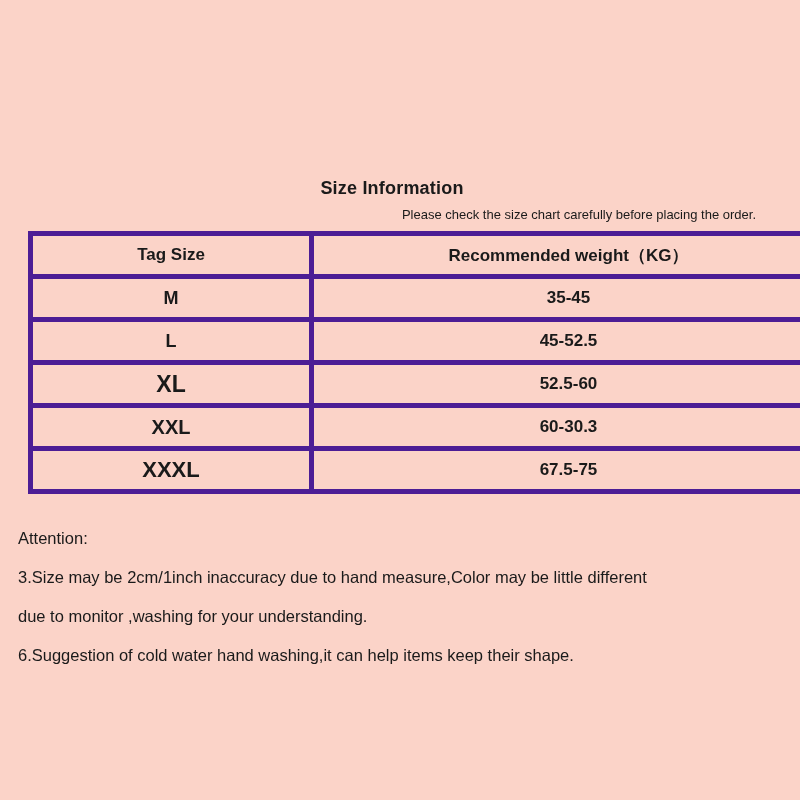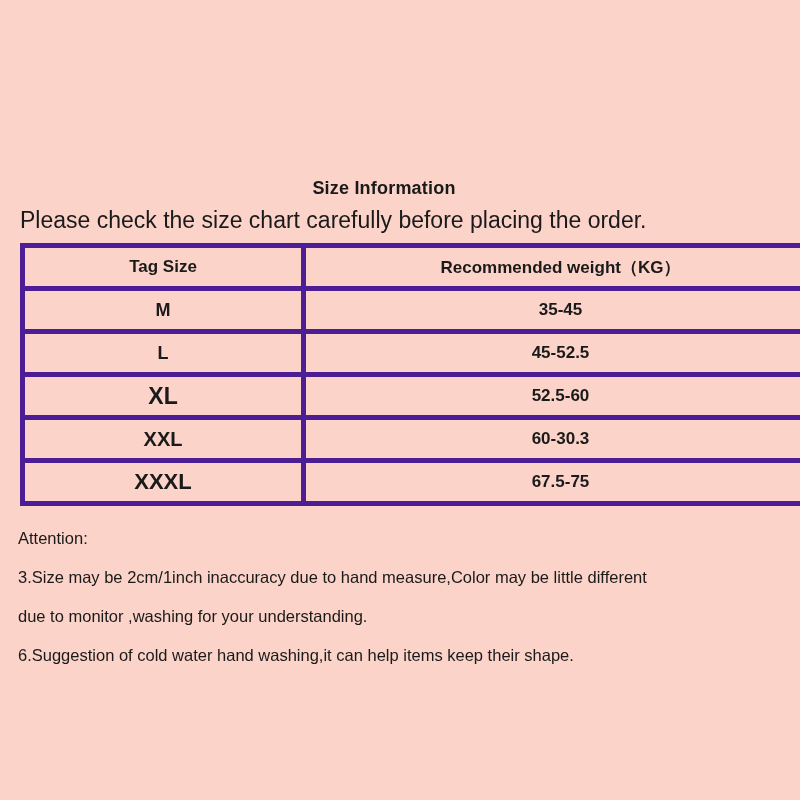--- a/index.html
+++ b/index.html
@@ -15,36 +15,36 @@
     overflow: hidden;
   }
   .page {
     position: relative;
     width: 800px;
     height: 800px;
     box-sizing: border-box;
   }
   .size-block {
     position: absolute;
-    left: 8px;
+    left: 16px;
     top: 178px;
     width: 740px;
     box-sizing: border-box;
     padding-left: 12px;
   }
   .title {
     text-align: center;
     font-size: 18px;
     font-weight: bold;
     letter-spacing: 0.2px;
     padding-bottom: 8px;
   }
   .subtitle {
-    text-align: left;
-    font-size: 23px;
+    text-align: right;
+    font-size: 13px;
     font-weight: normal;
     padding-bottom: 9px;
   }
   table.size-table {
     width: 800px;
     border-collapse: collapse;
     table-layout: fixed;
   }
   table.size-table th,
   table.size-table td {

